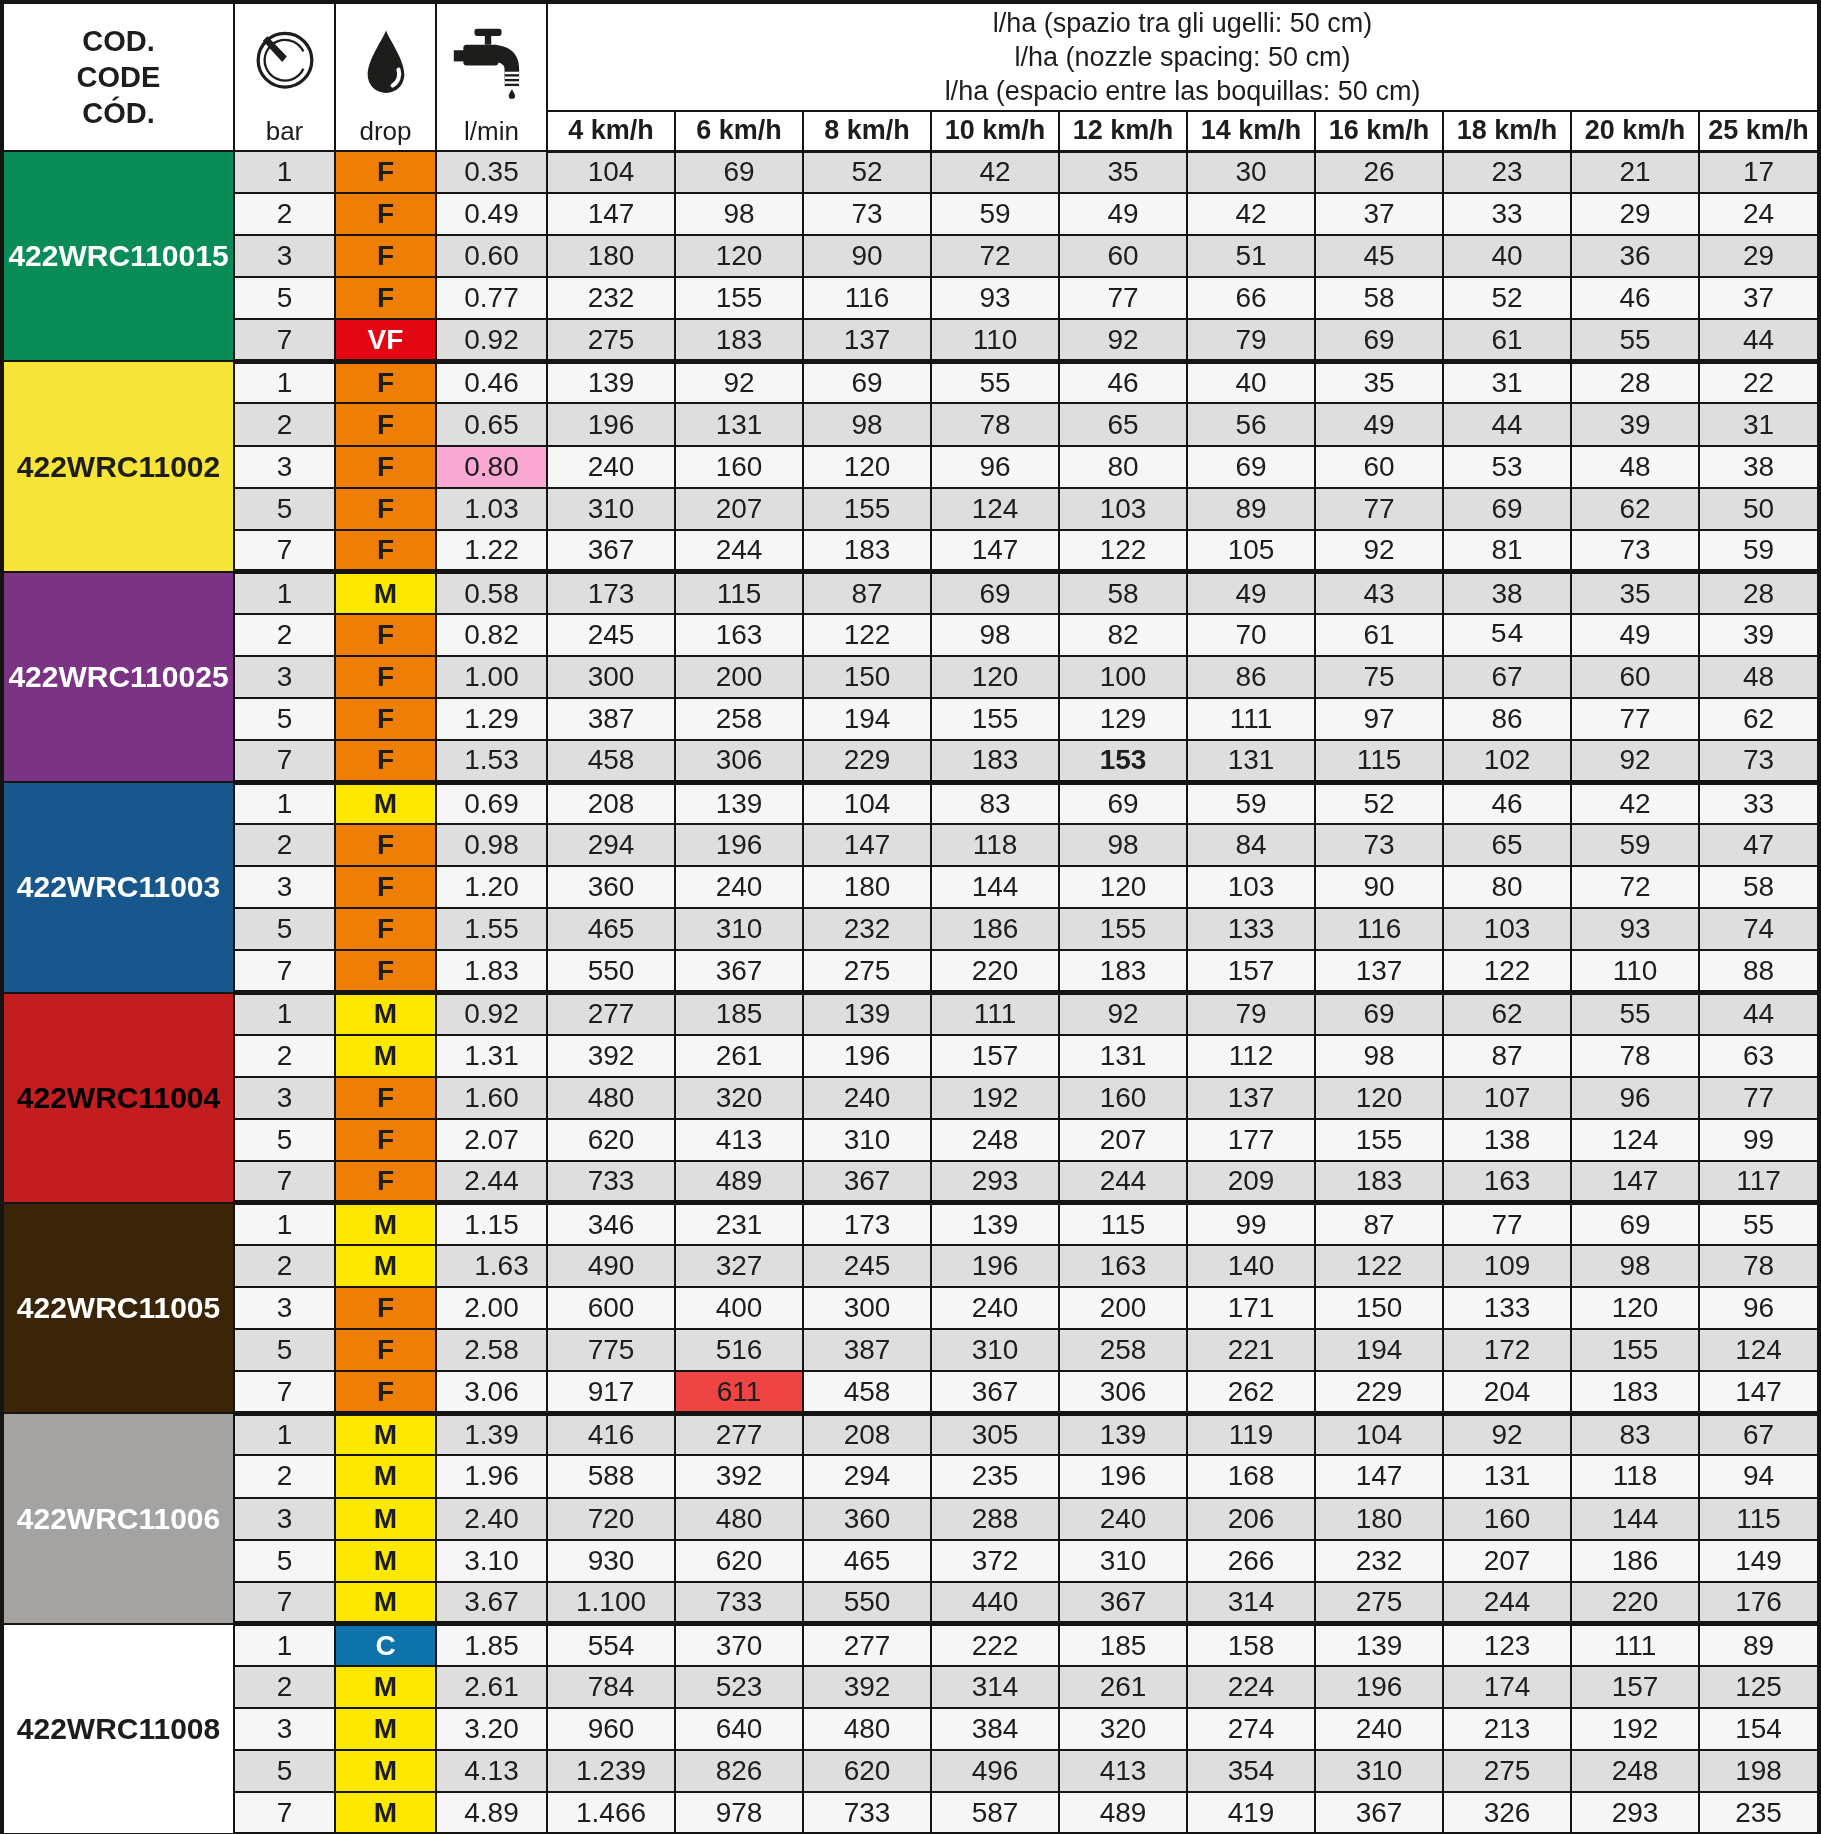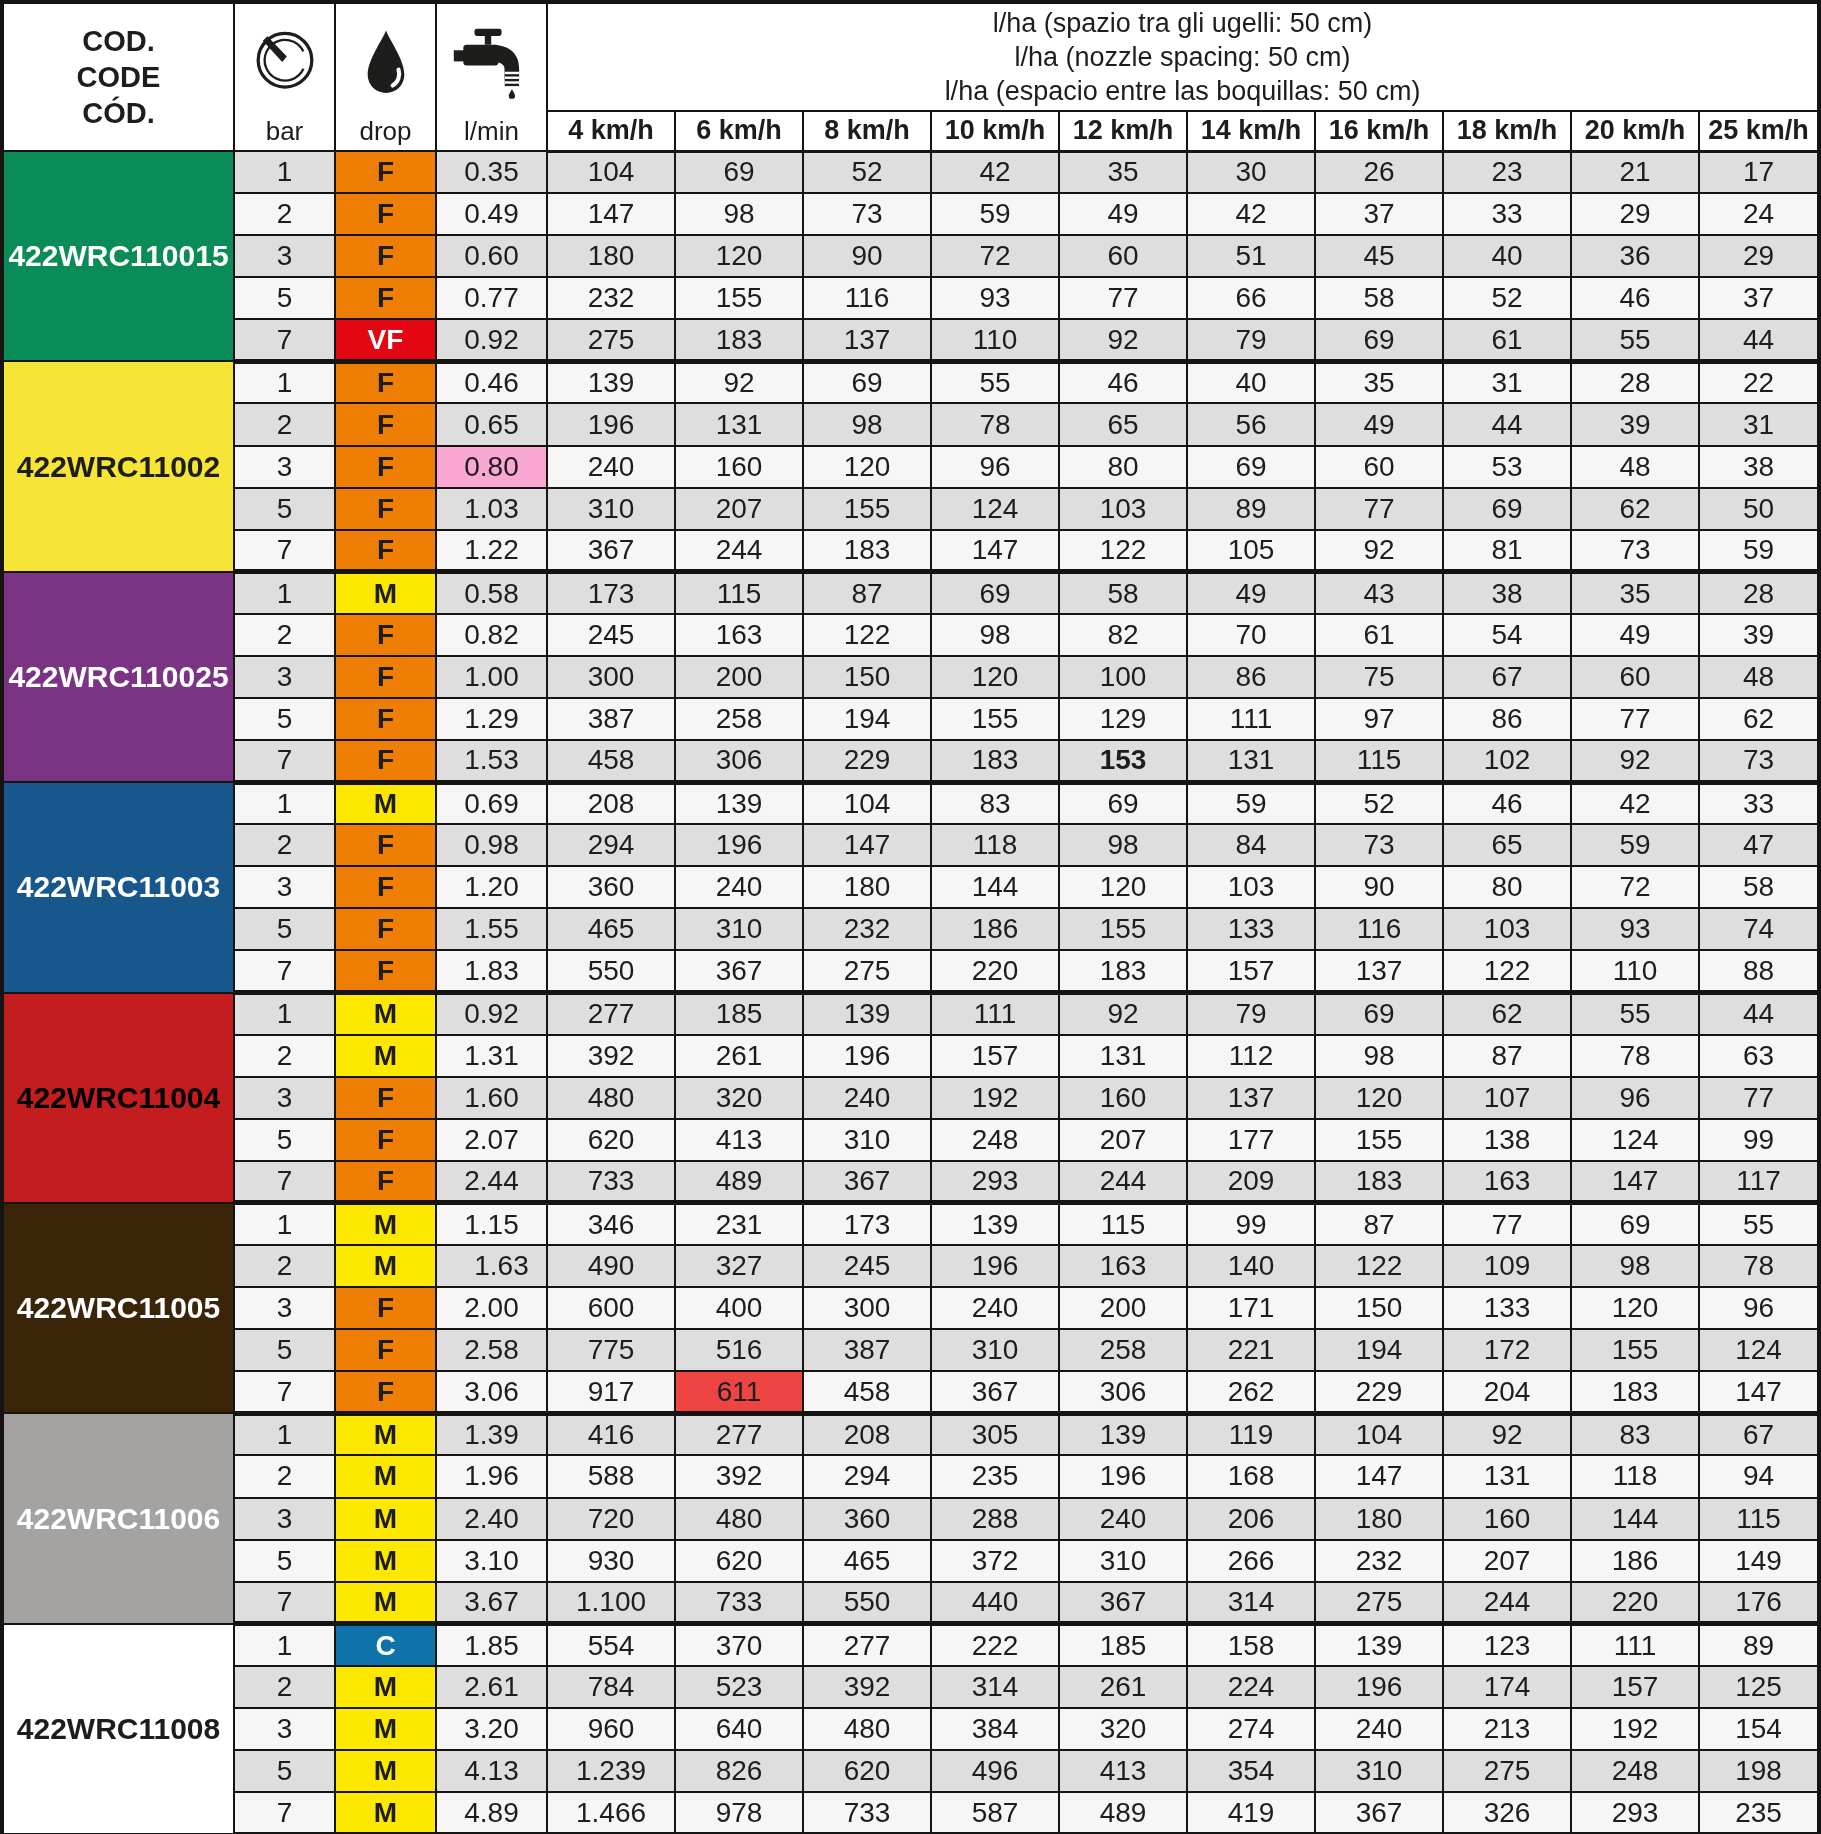--- a/index.html
+++ b/index.html
@@ -309,21 +309,21 @@
         <td class="num-cell" style="background: rgb(246, 246, 246);">2</td>
         <td class="drop-cell" style="background: rgb(238, 127, 4); color: rgb(29, 29, 27);">F</td>
         <td class="num-cell" style="background: rgb(246, 246, 246);">0.82</td>
         <td class="num-cell" style="background: rgb(246, 246, 246);">245</td>
         <td class="num-cell" style="background: rgb(246, 246, 246);">163</td>
         <td class="num-cell" style="background: rgb(246, 246, 246);">122</td>
         <td class="num-cell" style="background: rgb(246, 246, 246);">98</td>
         <td class="num-cell" style="background: rgb(246, 246, 246);">82</td>
         <td class="num-cell" style="background: rgb(246, 246, 246);">70</td>
         <td class="num-cell" style="background: rgb(246, 246, 246);">61</td>
-        <td class="num-cell" style="background: rgb(246, 246, 246);">54</td>
+        <td class="num-cell" style="background: rgb(246, 246, 246); font-family: Liberation Mono, monospace;">54</td>
         <td class="num-cell" style="background: rgb(246, 246, 246);">49</td>
         <td class="num-cell" style="background: rgb(246, 246, 246);">39</td>
       </tr>
       <tr>
         <td class="num-cell" style="background: rgb(222, 222, 222);">3</td>
         <td class="drop-cell" style="background: rgb(238, 127, 4); color: rgb(29, 29, 27);">F</td>
         <td class="num-cell" style="background: rgb(222, 222, 222);">1.00</td>
         <td class="num-cell" style="background: rgb(222, 222, 222);">300</td>
         <td class="num-cell" style="background: rgb(222, 222, 222);">200</td>
         <td class="num-cell" style="background: rgb(222, 222, 222);">150</td>

